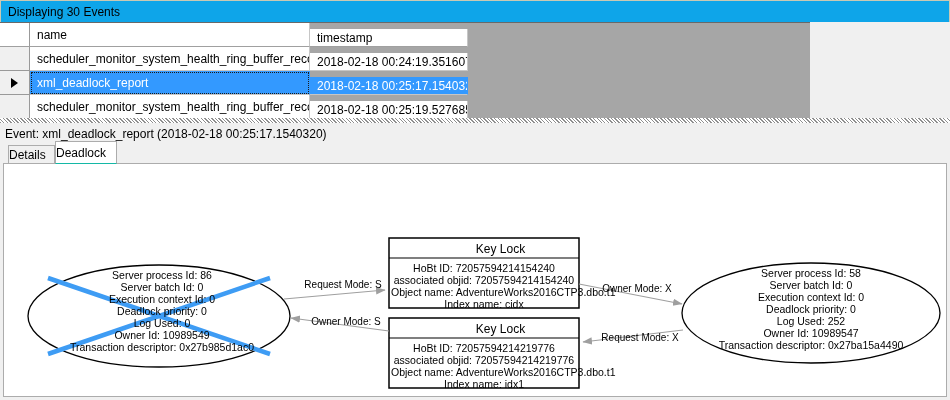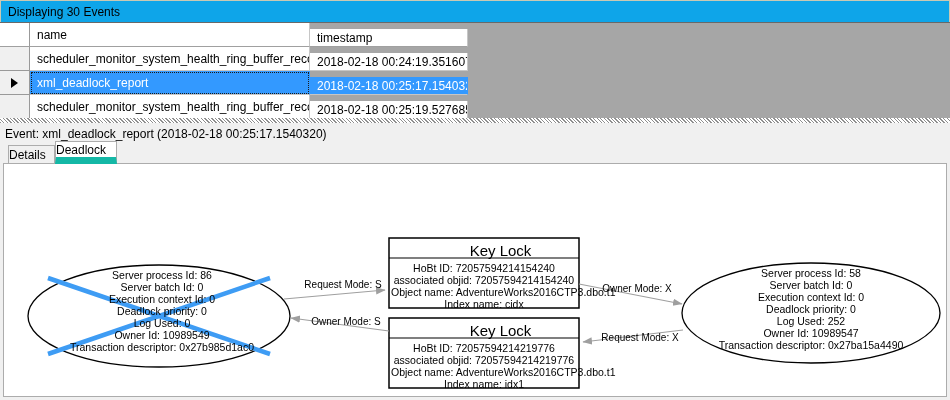--- a/index.html
+++ b/index.html
@@ -17,21 +17,21 @@
     position: absolute; left: 0; top: 0; width: 950px; height: 22px;
     background: #0ea5e9;
     border: 1px solid #c9c9b4;
     border-bottom: none;
     display: flex; align-items: center;
     padding-left: 7px;
   }
 
   
   .grid {
-    position: absolute; left: 0; top: 22px; width: 950px; height: 96px;
+    position: absolute; left: 0; top: 22px; width: 810px; height: 96px;
     background: #a6a6a6;
     border-top: 1px solid #696969;
     display: flex; flex-direction: column;
   }
   .grid-row { display: flex; height: 24px; flex: 0 0 24px; }
   .cell {
     display: flex; align-items: center;
     padding: 0 0 0 7px;
     border-right: 1px solid #c6c6c6;
     border-bottom: 1px solid #c6c6c6;
@@ -80,21 +80,21 @@
   .tab {
     position: absolute;
     border: 1px solid #acacac;
     display: flex; align-items: center; justify-content: flex-start;
     background: #f0f0f0;
     cursor: default;
   }
   .tab-details { left: 8px; top: 145px; width: 47px; height: 19px; border-bottom: none; }
   .tab-deadlock {
     left: 55px; top: 141px; width: 62px; height: 23px;
-    background: #fff; z-index: 3; border-bottom: 7px solid #14b8a6;
+    background: #fff; z-index: 3; border-bottom: 1px solid #14b8a6;
   }
 
   
   .tab-panel {
     position: absolute; left: 3px; top: 163px; width: 944px; height: 234px;
     background: #fff; border: 1px solid #acacac; z-index: 1;
   }
 
   svg.graph-shapes {
     position: absolute; left: 0; top: 0; width: 950px; height: 400px;
@@ -103,21 +103,21 @@
 
   .node-text {
     position: absolute; z-index: 4;
     text-align: center;
     font-size: 10.5px; line-height: 12px;
     color: #000;
   }
   .node-text div { white-space: nowrap; }
   .lock-title {
     position: absolute; z-index: 4; text-align: center;
-    font-size: 15px; color: #000; padding-left: 33px;
+    font-size: 12px; color: #000; padding-left: 33px;
   }
   .edge-label {
     position: absolute; z-index: 4; text-align: center;
     font-size: 10px; color: #000; white-space: nowrap;
   }
 </style>
 </head>
 <body>
 
 <div class="info-bar">

